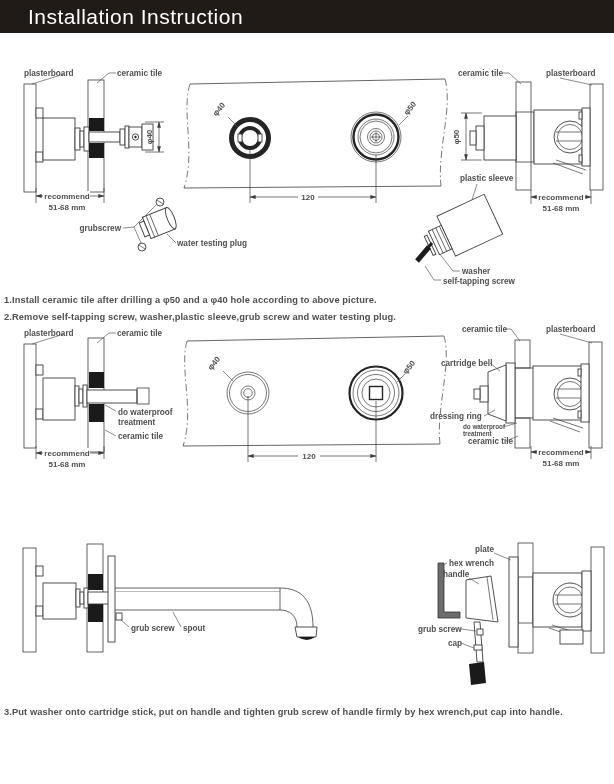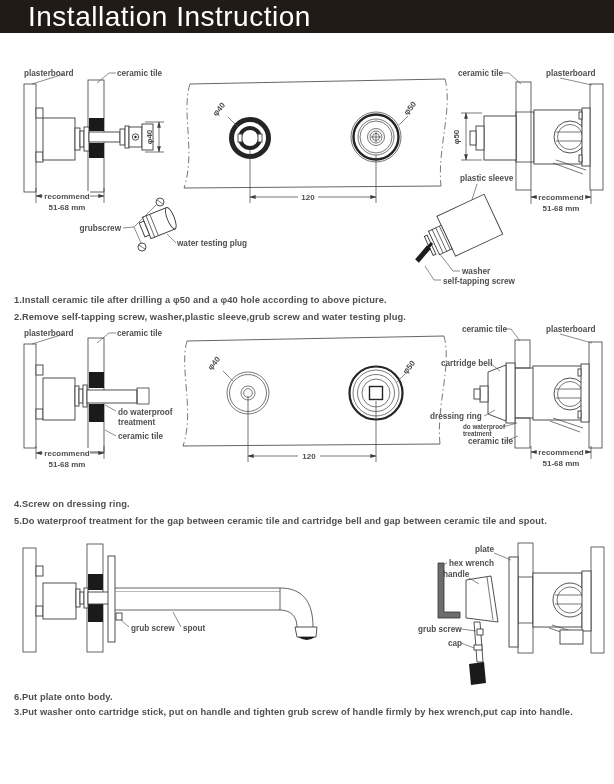--- a/index.html
+++ b/index.html
@@ -1,22 +1,22 @@
 <!DOCTYPE html>
 <html><head>
 <meta charset="utf-8">
 <style>
   html,body{margin:0;padding:0;background:#e8e8e8;}
   .page{position:relative;width:614px;height:784px;background:#ffffff;overflow:hidden;
         font-family:"Liberation Sans",sans-serif;}
   .hdr{position:absolute;left:0;top:0;width:614px;height:33px;background:#211b18;color:#ffffff;
        display:flex;align-items:center;box-sizing:border-box;padding-left:28px;
-       font-size:28px;letter-spacing:.5px;}
+       font-size:21px;letter-spacing:.5px;}
   .canvas{position:absolute;left:0;top:0;}
-  .step{position:absolute;left:14px;width:592px;font-size:9.3px;font-weight:bold;color:#4f4f4f;
+  .step{position:absolute;left:4px;width:592px;font-size:9.3px;font-weight:bold;color:#4f4f4f;
         letter-spacing:.1px;white-space:nowrap;}
   .site{position:absolute;top:784px;right:37px;font-size:15px;font-weight:normal;color:#454545;
         letter-spacing:.3px;}
   
   .part{fill:#ffffff;stroke:#3d3d3d;stroke-width:.9;}
   .ln{stroke:#3d3d3d;stroke-width:.8;fill:none;}
   .thin{stroke:#3d3d3d;stroke-width:.7;fill:none;}
   .ldr{stroke:#5a5a5a;stroke-width:.7;fill:none;}
   .dk{fill:#1a1a1a;stroke:none;}
   .bg{fill:#ffffff;stroke:none;}
@@ -356,19 +356,16 @@
       <polyline points="469,578 479,584" class="ldr"></polyline>
       <text class="lbl" x="418" y="632">grub screw</text>
       <polyline points="461,629 476,631" class="ldr"></polyline>
       <text class="lbl" x="448" y="646">cap</text>
       <polyline points="461,643 474,648" class="ldr"></polyline>
     </g>
   </svg>
 
   <div class="step" style="top:295px">1.Install ceramic tile after drilling a φ50 and a φ40 hole according to above picture.</div>
   <div class="step" style="top:312px">2.Remove self-tapping screw, washer,plastic sleeve,grub screw and water testing plug.</div>
-  <div class="step" style="top:499px">4.Screw on dressing ring.</div>
-  <div class="step" style="top:516px">5.Do waterproof treatment for the gap between ceramic tile and cartridge bell and gap between ceramic tile and spout.</div>
-  <div class="step" style="top:692px">6.Put plate onto body.</div>
   <div class="step" style="top:707px">3.Put washer onto cartridge stick, put on handle and tighten grub screw of handle firmly by hex wrench,put cap into handle.</div>
 
   <div class="site">www.nerotapware.com.au</div>
 </div>
 
 </body></html>

